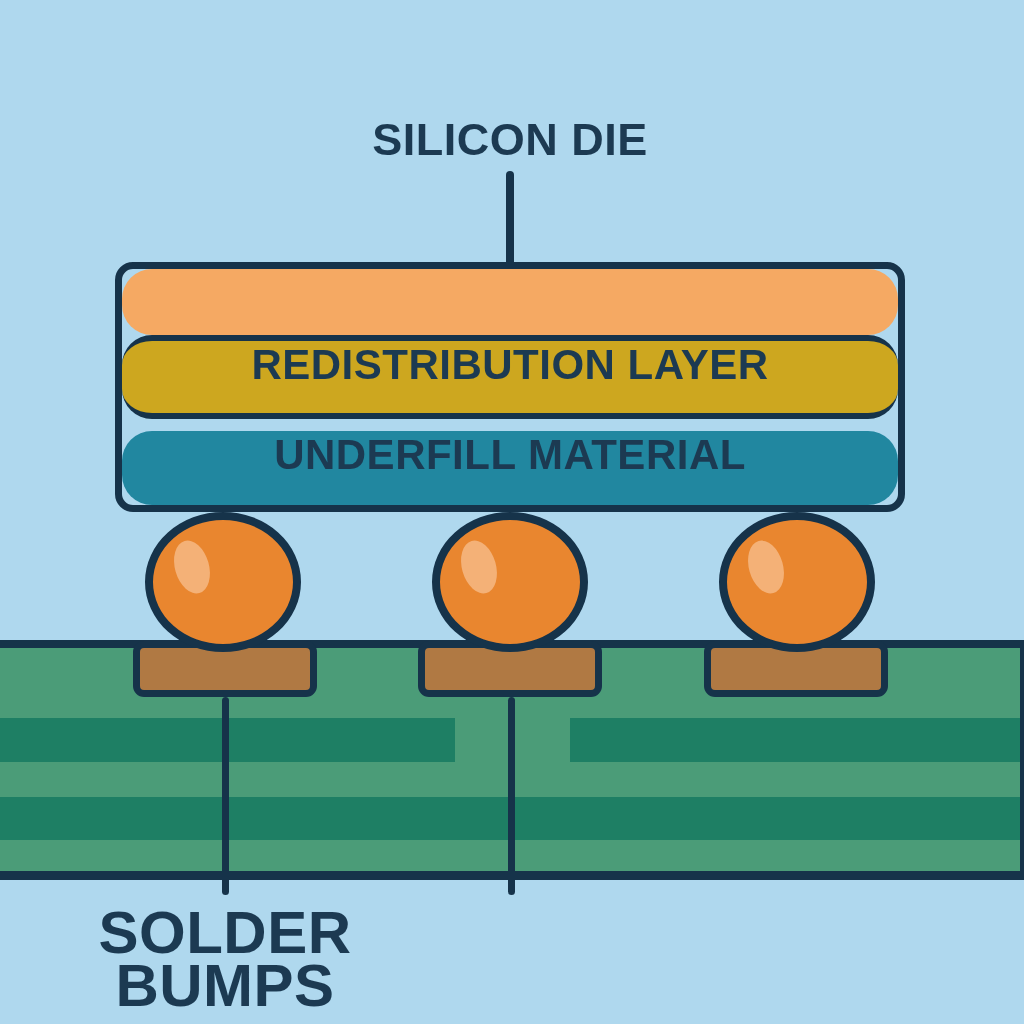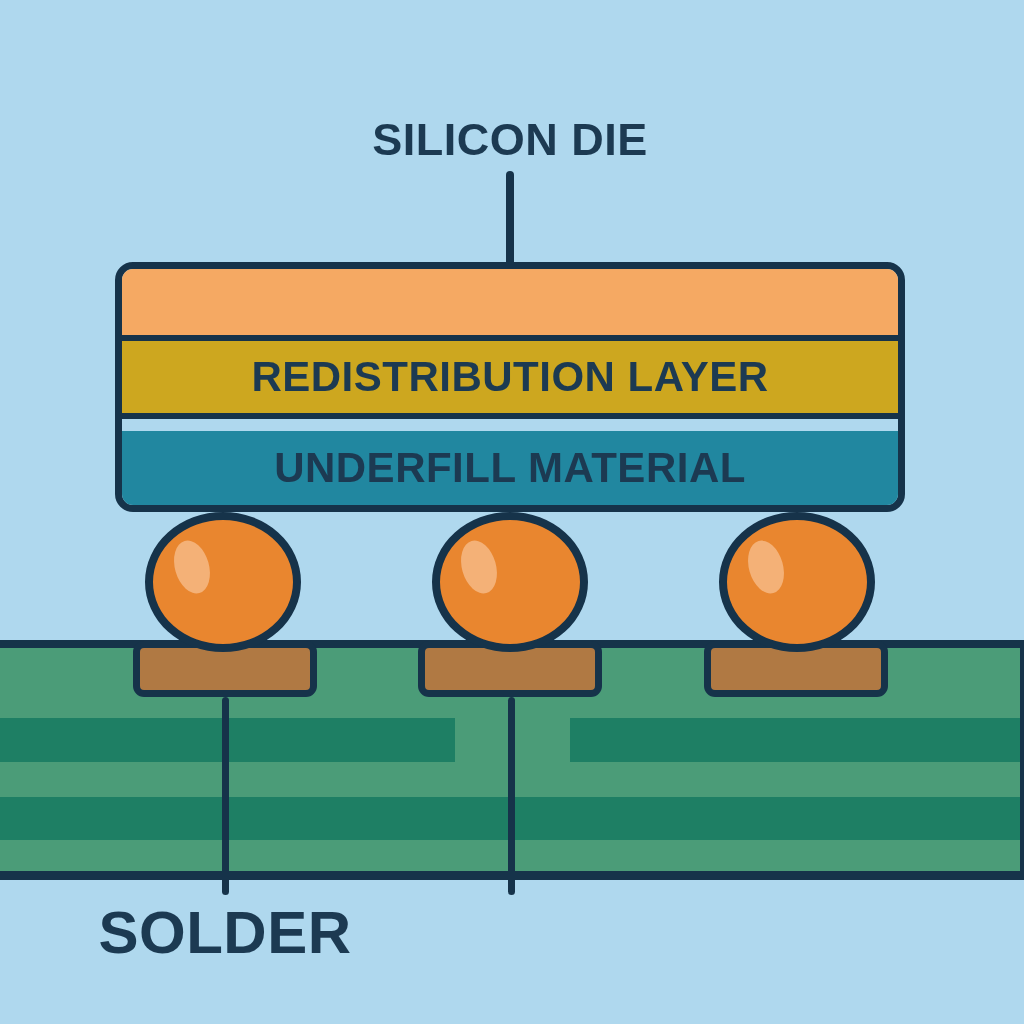--- a/index.html
+++ b/index.html
@@ -76,21 +76,21 @@
     transform:rotate(-16deg);
   }
 
   
   .die-box{
     position:absolute;left:115px;top:262px;width:790px;height:250px;
     box-sizing:border-box;border:7px solid var(--outline-navy);
     border-radius:18px;overflow:hidden;display:flex;flex-direction:column;
     z-index:4;
   }
-  .layer{display:flex;align-items:center;justify-content:center;}
+  .layer{display:flex;justify-content:center;border-radius:30px;}
   .layer-die{height:66px;background:var(--die-top);}
   .layer-rdl{
     height:84px;background:var(--redistribution-layer);
     border-top:6px solid var(--outline-navy);
     border-bottom:6px solid var(--outline-navy);
     box-sizing:border-box;
   }
   .layer-underfill{flex:1;background:var(--underfill-material);margin-top:12px;}
   .layer-text{font-size:42px;}
 
@@ -139,18 +139,19 @@
     <div class="layer layer-underfill">
       <span class="layer-text diagram-text">UNDERFILL MATERIAL</span>
     </div>
   </div>
 
   <div class="leader leader-b1"></div>
   <div class="leader leader-b2"></div>
 
   <div class="callout callout-solder diagram-text">
     <div>SOLDER</div>
+    <div>BUMPS</div>
   </div>
 
   <div class="callout callout-copper diagram-text">
   </div>
 
 </div>
 
 </body></html>

